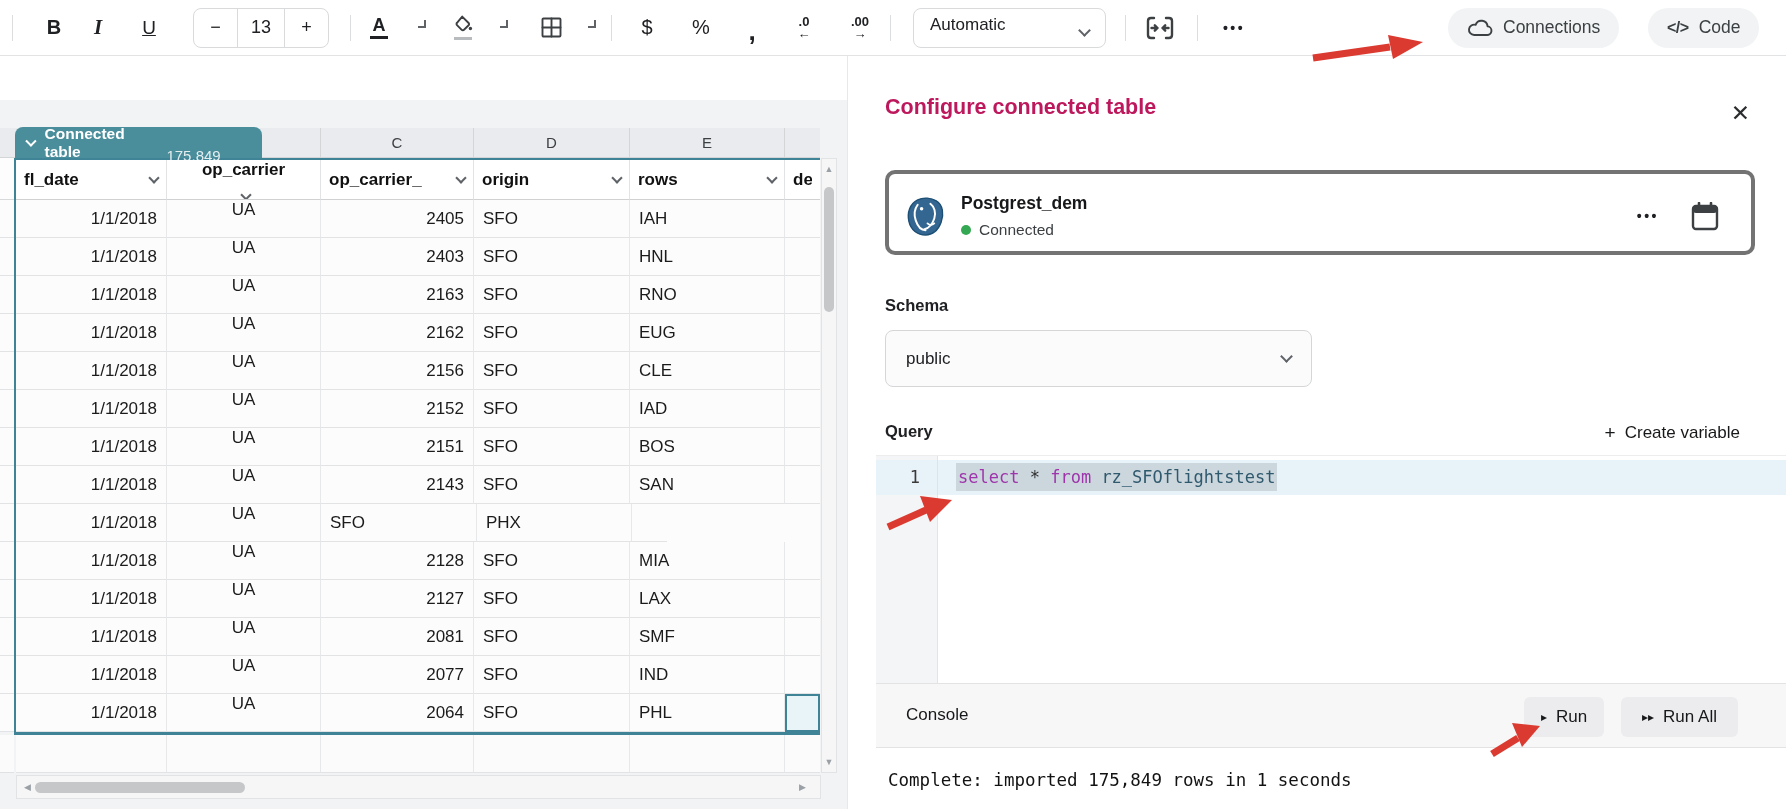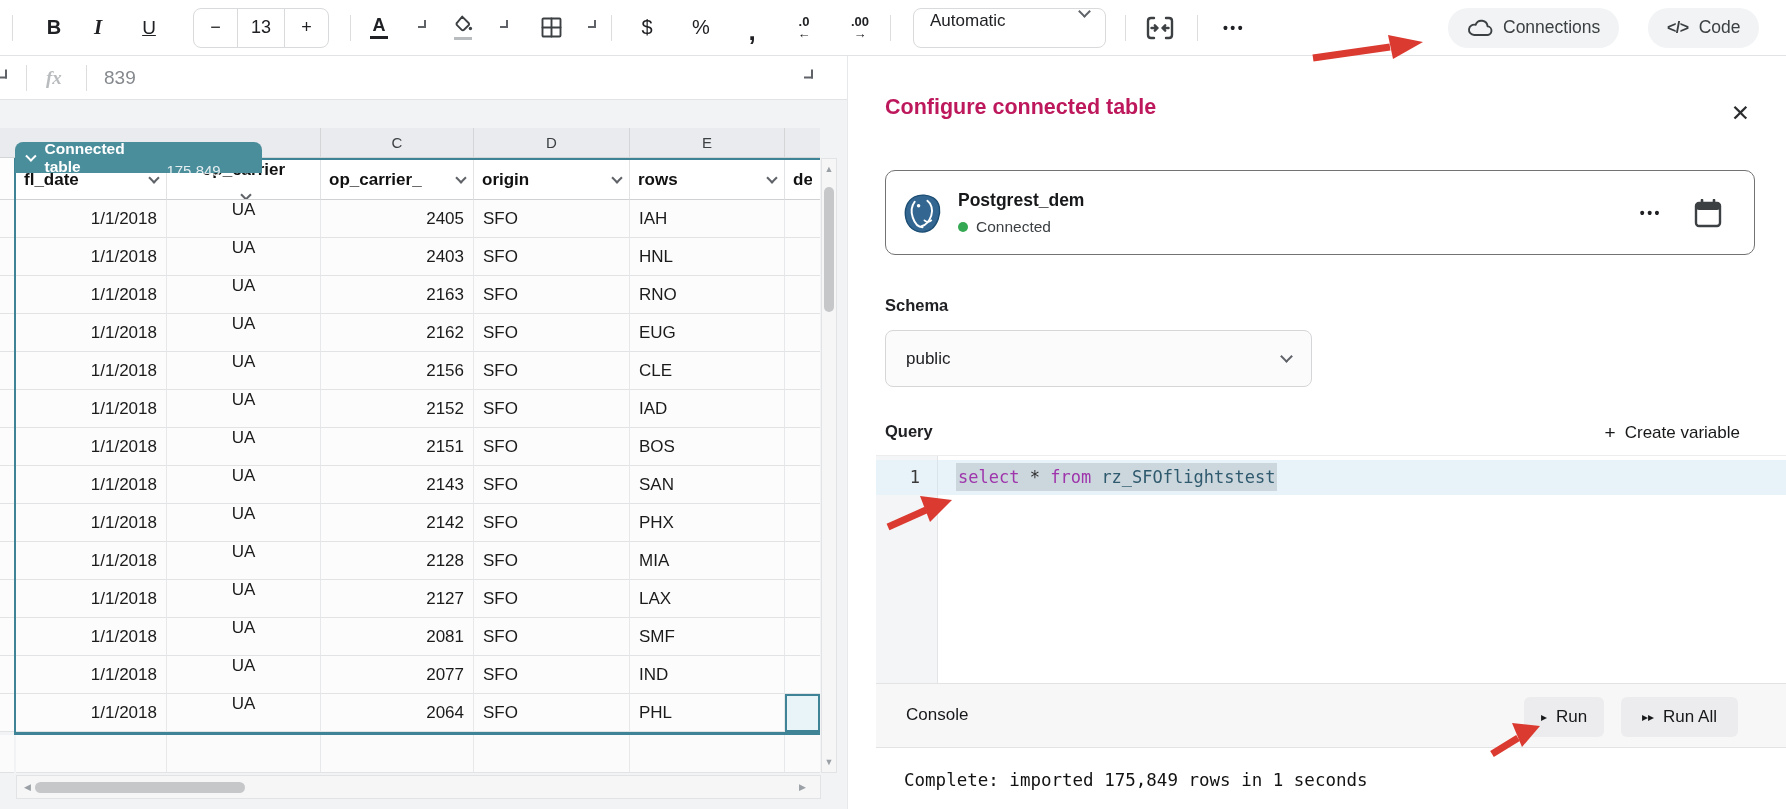--- a/index.html
+++ b/index.html
@@ -18,21 +18,21 @@
   .sizebox { display:flex; align-items:stretch; height:40px; width:136px; border:1px solid #d9dadb; border-radius:8px; overflow:hidden; }
   .sizebox > div { display:flex; align-items:center; justify-content:center; font-size:18px; }
   .size-minus,.size-plus { width:43px; color:#202124; }
   .size-val { width:48px; border-left:1px solid #d9dadb; border-right:1px solid #d9dadb; background:#fff; font-size:17px; }
   .chev { display:inline-block; width:9px; height:9px; border-right:2px solid #5f6368; border-bottom:2px solid #5f6368; transform:rotate(45deg); margin-top:-4px; }
   .chev.small { width:8px; height:8px; }
   .chev.white { border-color:#fff; }
   .a-ico { font-weight:bold; font-size:18px; line-height:1; text-align:center; }
   .a-ico .bar { display:block; width:18px; height:3.5px; background:#202124; margin-top:2px; }
   .fill-ico .bar { background:#b9bcbe; }
-  .fmtbox { display:flex; align-items:flex-start; justify-content:space-between; width:193px; height:40px; border:1px solid #d9dadb; border-radius:8px; padding:2px 16px; font-size:17px; }
+  .fmtbox { display:flex; align-items:flex-end; justify-content:space-between; width:193px; height:40px; border:1px solid #d9dadb; border-radius:8px; padding:12px 16px; font-size:17px; }
   .pill { display:flex; align-items:center; gap:10px; height:40px; padding:0 19px; background:#f1f3f4; border-radius:20px; font-size:17.5px; color:#3c4043; }
   .dots { letter-spacing:2.5px; font-size:14px; font-weight:bold; color:#202124; }
   .code-glyph { font-size:16px; font-weight:600; letter-spacing:-0.5px; color:#3c4043; }
   .dec-ico { display:flex; flex-direction:column; align-items:center; line-height:1; font-weight:600; }
   .dec-ico .t { font-size:13px; }
   .dec-ico .a { font-size:13px; margin-top:-1px; }
   .comma-g { font-size:26px; font-weight:bold; line-height:0.5; padding-top:8px; }
 
   
   .fxbar { position:absolute; left:0; top:56px; width:847px; height:44px; background:#fff; border-bottom:1px solid #e2e3e4; z-index:9; }
@@ -45,21 +45,21 @@
   .cut-letter { position:absolute; left:0; top:28px; width:15px; height:30px; background:#e9ebee; border-bottom:1px solid #d3d5d7; }
   .cut-head { position:absolute; left:0; top:58px; width:14px; height:42px; background:#fdfdfd; border-bottom:1px solid #d8d9db; }
   .cut-body { position:absolute; left:0; top:100px; width:14px; height:532px; background:#fcfcfc;
     background-image:repeating-linear-gradient(to bottom, transparent 0 37px, #e2e3e4 37px 38px); }
   .cut-empty { position:absolute; left:0; top:635px; width:14px; height:38px; background:#fbfbfb; border-bottom:1px solid #e0e1e2; }
 
   .letters { position:absolute; left:15px; top:28px; width:805px; height:30px; display:flex; }
   .lcell { height:30px; background:#e9ebee; border-right:1px solid #d3d5d7; border-bottom:1px solid #d3d5d7;
     display:flex; align-items:center; justify-content:center; font-size:15px; color:#3c4043; }
 
-  .tab { position:absolute; left:15px; top:42px; width:247px; height:31px; background:var(--teal); border-radius:8px 8px 0 0;
+  .tab { position:absolute; left:15px; top:27px; width:247px; height:31px; background:var(--teal); border-radius:8px 8px 0 0;
     display:flex; align-items:center; gap:10px; padding:0 12px; z-index:5; color:#fff; }
   .tab .t-name { font-weight:bold; font-size:15.5px; }
   .tab .t-rows { font-size:15px; color:rgba(255,255,255,0.85);margin-top:42px; }
 
   .ghead { position:absolute; left:16px; top:60px; width:804px; height:40px; display:flex; z-index:2; }
   .hcell { background:#fff; border-right:1px solid #e2e3e4; border-bottom:1px solid #cfd1d3; display:flex; align-items:center;
     padding:0 8px; font-weight:bold; font-size:17px; color:#111; white-space:nowrap; overflow:hidden; }
   .hcell .hlabel { flex:1 1 auto; overflow:hidden; }
   .hcell .chev { flex:0 0 auto; margin-left:4px; }
 
@@ -82,21 +82,21 @@
   .sarrow { position:absolute; left:0; width:14px; text-align:center; font-size:9px; color:#9aa0a6; }
   .hscroll { position:absolute; left:16px; top:675px; width:805px; height:24px; background:#f6f6f7; border:1px solid #e2e3e4; z-index:6; }
   .hscroll .thumb { position:absolute; left:18px; top:6px; width:210px; height:11px; background:#c5c7c9; border-radius:6px; }
   .hscroll .ar { position:absolute; top:50%; transform:translateY(-50%); font-size:9px; color:#9aa0a6; }
 
   
   .panel { position:absolute; left:847px; top:56px; width:939px; height:753px; background:#fff; border-left:1px solid #e7e8e9; z-index:8; }
   .p-title { position:absolute; left:37px; top:39px; font-size:21.5px; font-weight:bold; color:#be185d; }
   .p-close { position:absolute; right:36px; top:44px; font-size:23px; color:#2b2c2e; font-weight:300; cursor:default; }
 
-  .card { position:absolute; left:37px; top:114px; width:870px; height:85px; border:1px solid #737373; border-radius:10px; background:#fff; }
+  .card { position:absolute; left:37px; top:114px; width:870px; height:85px; border:4px solid #737373; border-radius:10px; background:#fff; }
   .pg-logo { position:absolute; left:15px; top:21px; width:43px; height:43px; }
   .card .name { position:absolute; left:72px; top:19px; font-size:17.5px; font-weight:bold; color:#17181a; }
   .card .status { position:absolute; left:72px; top:47px; display:flex; align-items:center; gap:8px; font-size:15.5px; color:#3c4043; }
   .dot { width:10px; height:10px; border-radius:50%; background:var(--green); }
   .card .more { position:absolute; right:92px; top:34px; }
   .card .cal { position:absolute; right:32px; top:28px; }
 
   .sec-label { position:absolute; left:37px; font-size:16.5px; font-weight:600; color:#202124; }
   .select { position:absolute; left:37px; top:274px; width:427px; height:57px; border:1px solid #d5d6d8; border-radius:8px; background:#fbfbfc;
     display:flex; align-items:center; justify-content:space-between; padding:0 20px; font-size:17px; }
@@ -113,21 +113,21 @@
   .tok-kw { color:var(--kw); } .tok-ident { color:var(--ident); } .tok-op,.tok-plain { color:#2d2d2d; }
 
   .consolebar { position:absolute; left:28px; top:627px; width:911px; height:65px; background:#f7f7f8;
     border-top:1px solid #e3e3e4; border-bottom:1px solid #e3e3e4; }
   .consolebar .clabel { position:absolute; left:30px; top:21px; font-size:17px; color:#17181a; }
   .runbtn { position:absolute; top:13px; height:40px; background:#ececee; border-radius:6px; display:flex; align-items:center;
     justify-content:center; gap:9px; font-size:17px; color:#17181a; }
   .runbtn .tri { font-size:12px; }
   .run { left:648px; width:80px; }
   .runall { left:745px; width:117px; }
-  .output { position:absolute; left:28px; top:692px; width:911px; height:61px; background:#fff; }
+  .output { position:absolute; left:12px; top:692px; width:911px; height:61px; background:#fff; }
   .output .otext { position:absolute; left:28px; top:22px; font-family:"DejaVu Sans Mono", monospace; font-size:17.5px; color:#121212; }
 
   
   .arrow { position:absolute; z-index:30; pointer-events:none; }
 
   svg .stroke { stroke:#3c4043; stroke-width:1.9; fill:none; stroke-linecap:round; stroke-linejoin:round; }
 </style>
 </head>
 <body>
 
@@ -211,28 +211,20 @@
         <path class="stroke" d="M7.2 16 a5.2 5.2 0 1 1 1.4 -10.2 a6.2 6.2 0 0 1 12 1.6 a4.3 4.3 0 0 1 -0.9 8.6 Z"></path>
       </svg>
       <span>Connections</span>
     </div>
     <div class="abs pill" style="left:1648px">
       <span class="code-glyph">&lt;/&gt;</span>
       <span>Code</span>
     </div>
   </div>
 
-  <div class="fxbar">
-    <span class="abs chev" style="left:-2px"></span>
-    <div class="abs tdiv" style="left:26px"></div>
-    <span class="abs fx-label" style="left:46px">fx</span>
-    <div class="abs tdiv" style="left:86px"></div>
-    <span class="abs fx-value" style="left:104px">839</span>
-    <span class="abs chev" style="left:804px"></span>
-  </div>
 
   <div class="sheet">
     <div class="cut-letter"></div>
     <div class="cut-head"></div>
     <div class="cut-body"></div>
     <div class="cut-empty"></div>
 
     <div class="letters">
       <div class="lcell" style="width:306px"></div>
       <div class="lcell" style="width:153px">C</div>
@@ -334,21 +326,20 @@
           <div class="cell c0 r">1/1/2018</div>
           <div class="cell c1 l">UA</div>
           <div class="cell c2 r">2143</div>
           <div class="cell c3 l">SFO</div>
           <div class="cell c4 l">SAN</div>
           <div class="cell c5"></div>
         </div>
         <div class="row">
           <div class="cell c0 r">1/1/2018</div>
           <div class="cell c1 l">UA</div>
-          <div class="cell c2 r">2142</div>
           <div class="cell c3 l">SFO</div>
           <div class="cell c4 l">PHX</div>
           <div class="cell c5"></div>
         </div>
         <div class="row">
           <div class="cell c0 r">1/1/2018</div>
           <div class="cell c1 l">UA</div>
           <div class="cell c2 r">2128</div>
           <div class="cell c3 l">SFO</div>
           <div class="cell c4 l">MIA</div>

